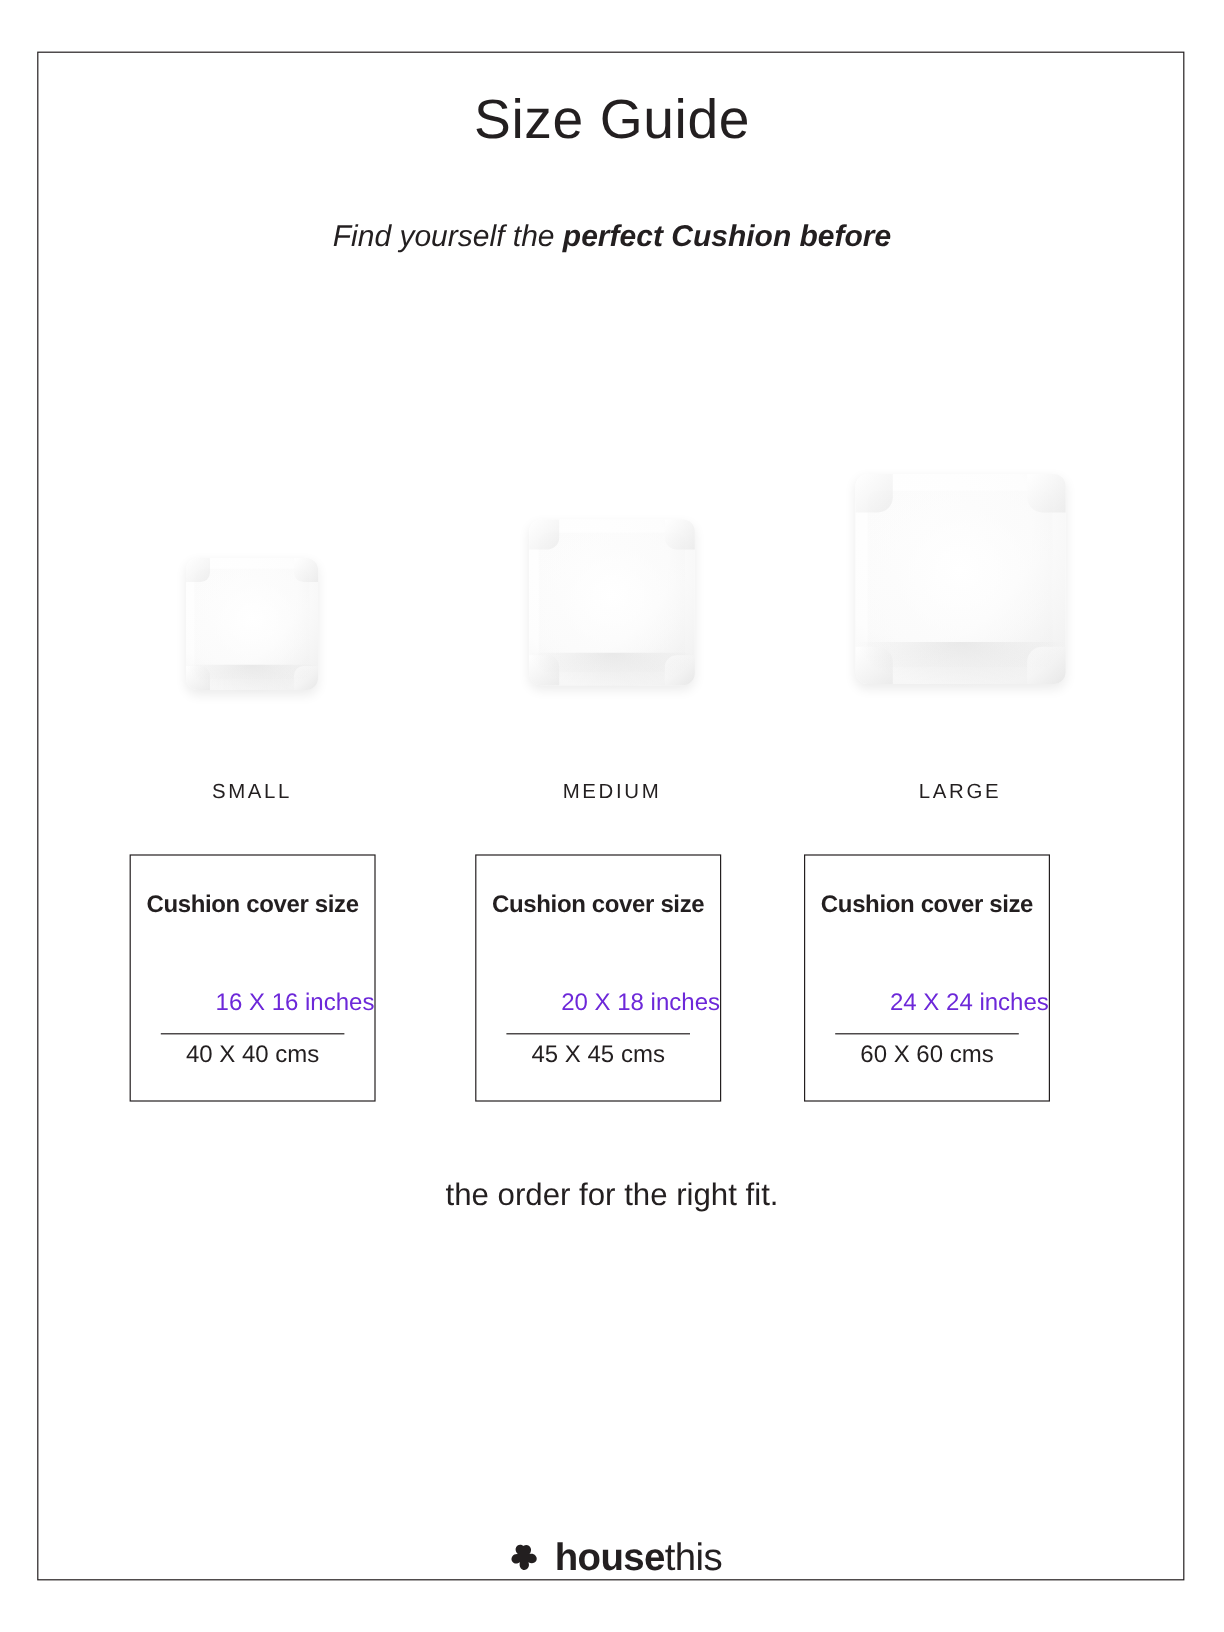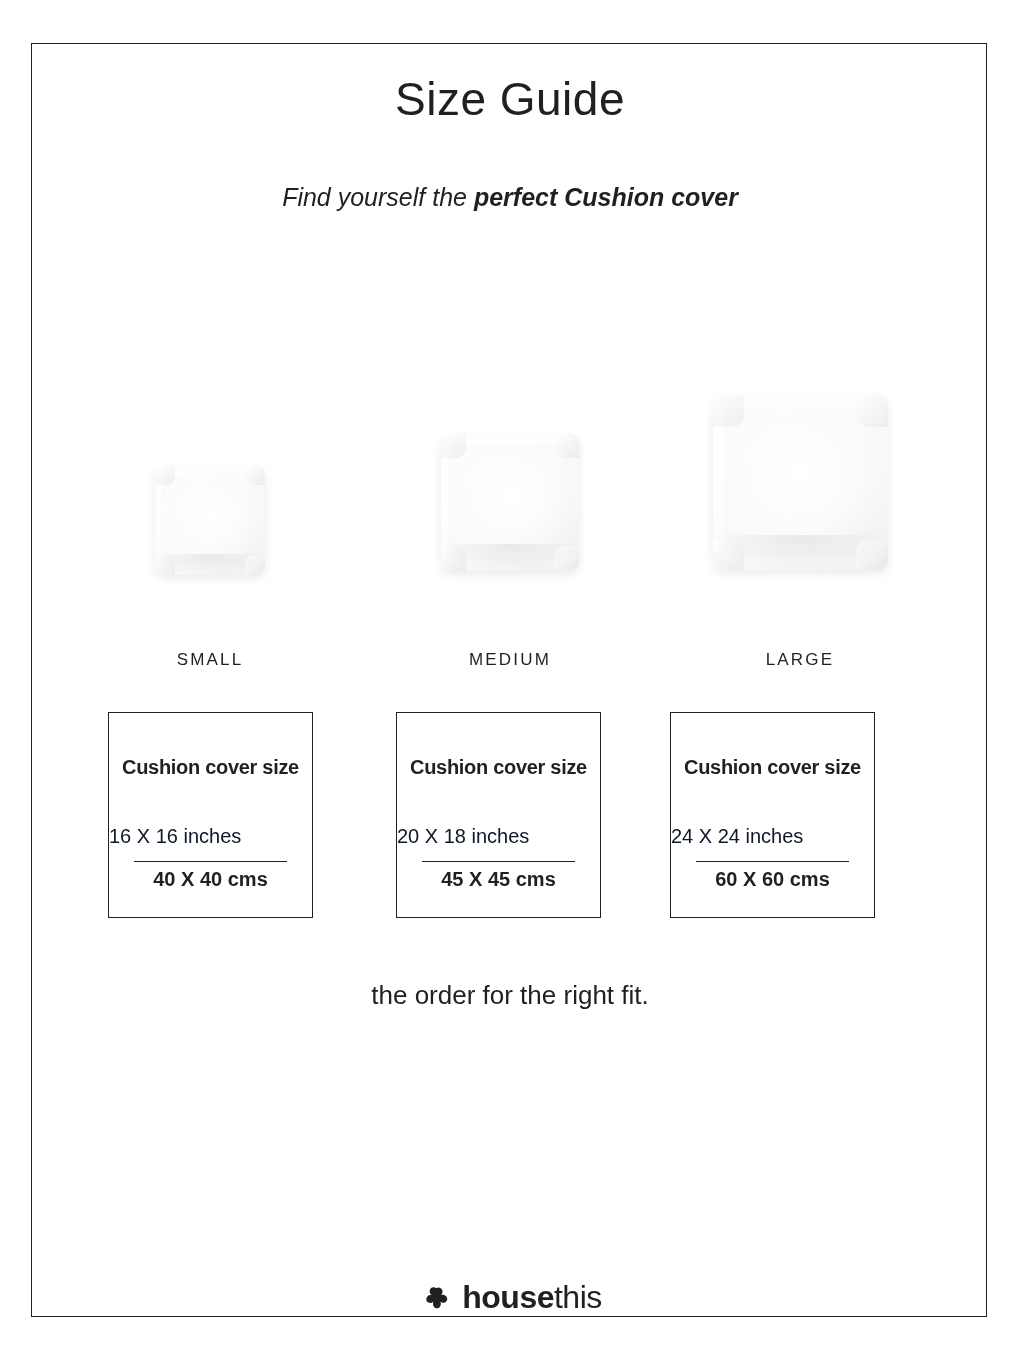--- a/index.html
+++ b/index.html
@@ -123,46 +123,44 @@
   .card-title {
     position: absolute;
     top: 30px;
     left: 0;
     width: 100%;
     text-align: center;
     font-size: 20px;
     font-weight: bold;
     letter-spacing: -0.3px;
     color: #231f20;
-    margin-top: 13px;
   }
   .card-inches {
     position: absolute;
     top: 112px;
     left: 0;
     width: 100%;
-    text-align: left;
+    text-align: right;
     font-size: 20px;
-    color: #0f172a;
+    color: #6d28d9;
   }
   .card-rule {
     position: absolute;
     top: 148px;
     height: 1px;
     background: #231f20;
   }
   .card-cms {
     position: absolute;
     top: 155px;
     left: 0;
     width: 100%;
     text-align: center;
     font-size: 20px;
     color: #231f20;
-    font-weight: bold;
   }
   .footnote {
     position: absolute;
     left: 0;
     top: 975px;
     width: 1020px;
     text-align: center;
     font-size: 26px;
     line-height: 40px;
     color: #231f20;
@@ -199,21 +197,21 @@
 <body>
 
 <div class="page">
 
   <div class="frame"></div>
 
   <div class="title">Size Guide</div>
 
   <div class="subtitle">
     <div>
-      <span>Find yourself the </span><span class="b">perfect Cushion cover</span>
+      <span>Find yourself the </span><span class="b">perfect Cushion before</span>
     </div>
   </div>
 
   <div class="pillows">
 
     <div class="pillow-col" style="left:60px; top:60px; width:180px;">
       <div class="pillow" style="width:110px; height:110px;">
         <div class="corner" style="left:0;top:0;border-radius:10px 0 40% 0;"></div>
         <div class="corner" style="right:0;top:0;border-radius:0 10px 0 40%;"></div>
         <div class="corner" style="left:0;bottom:0;border-radius:0 40% 0 10px;"></div>

